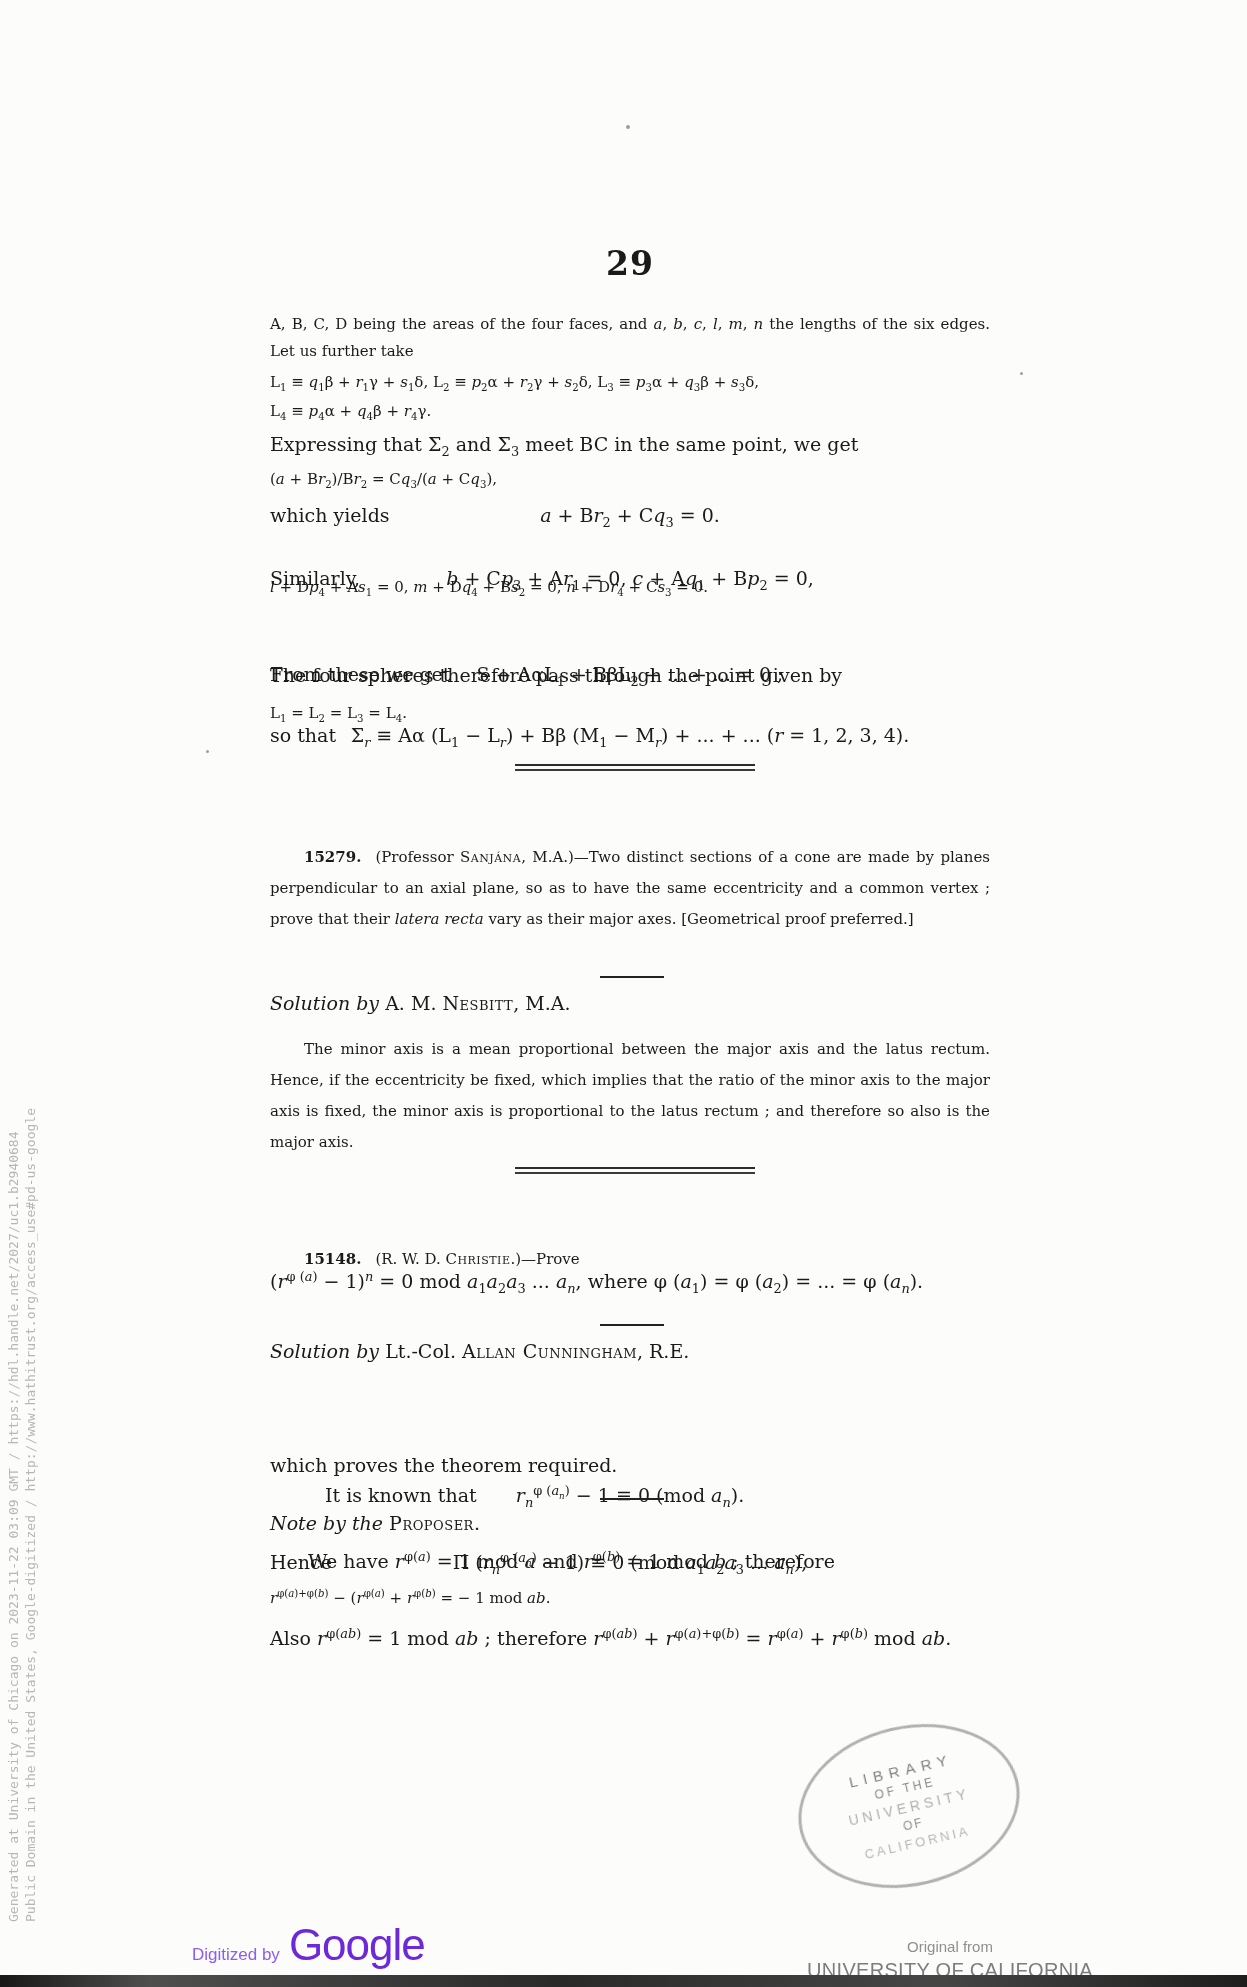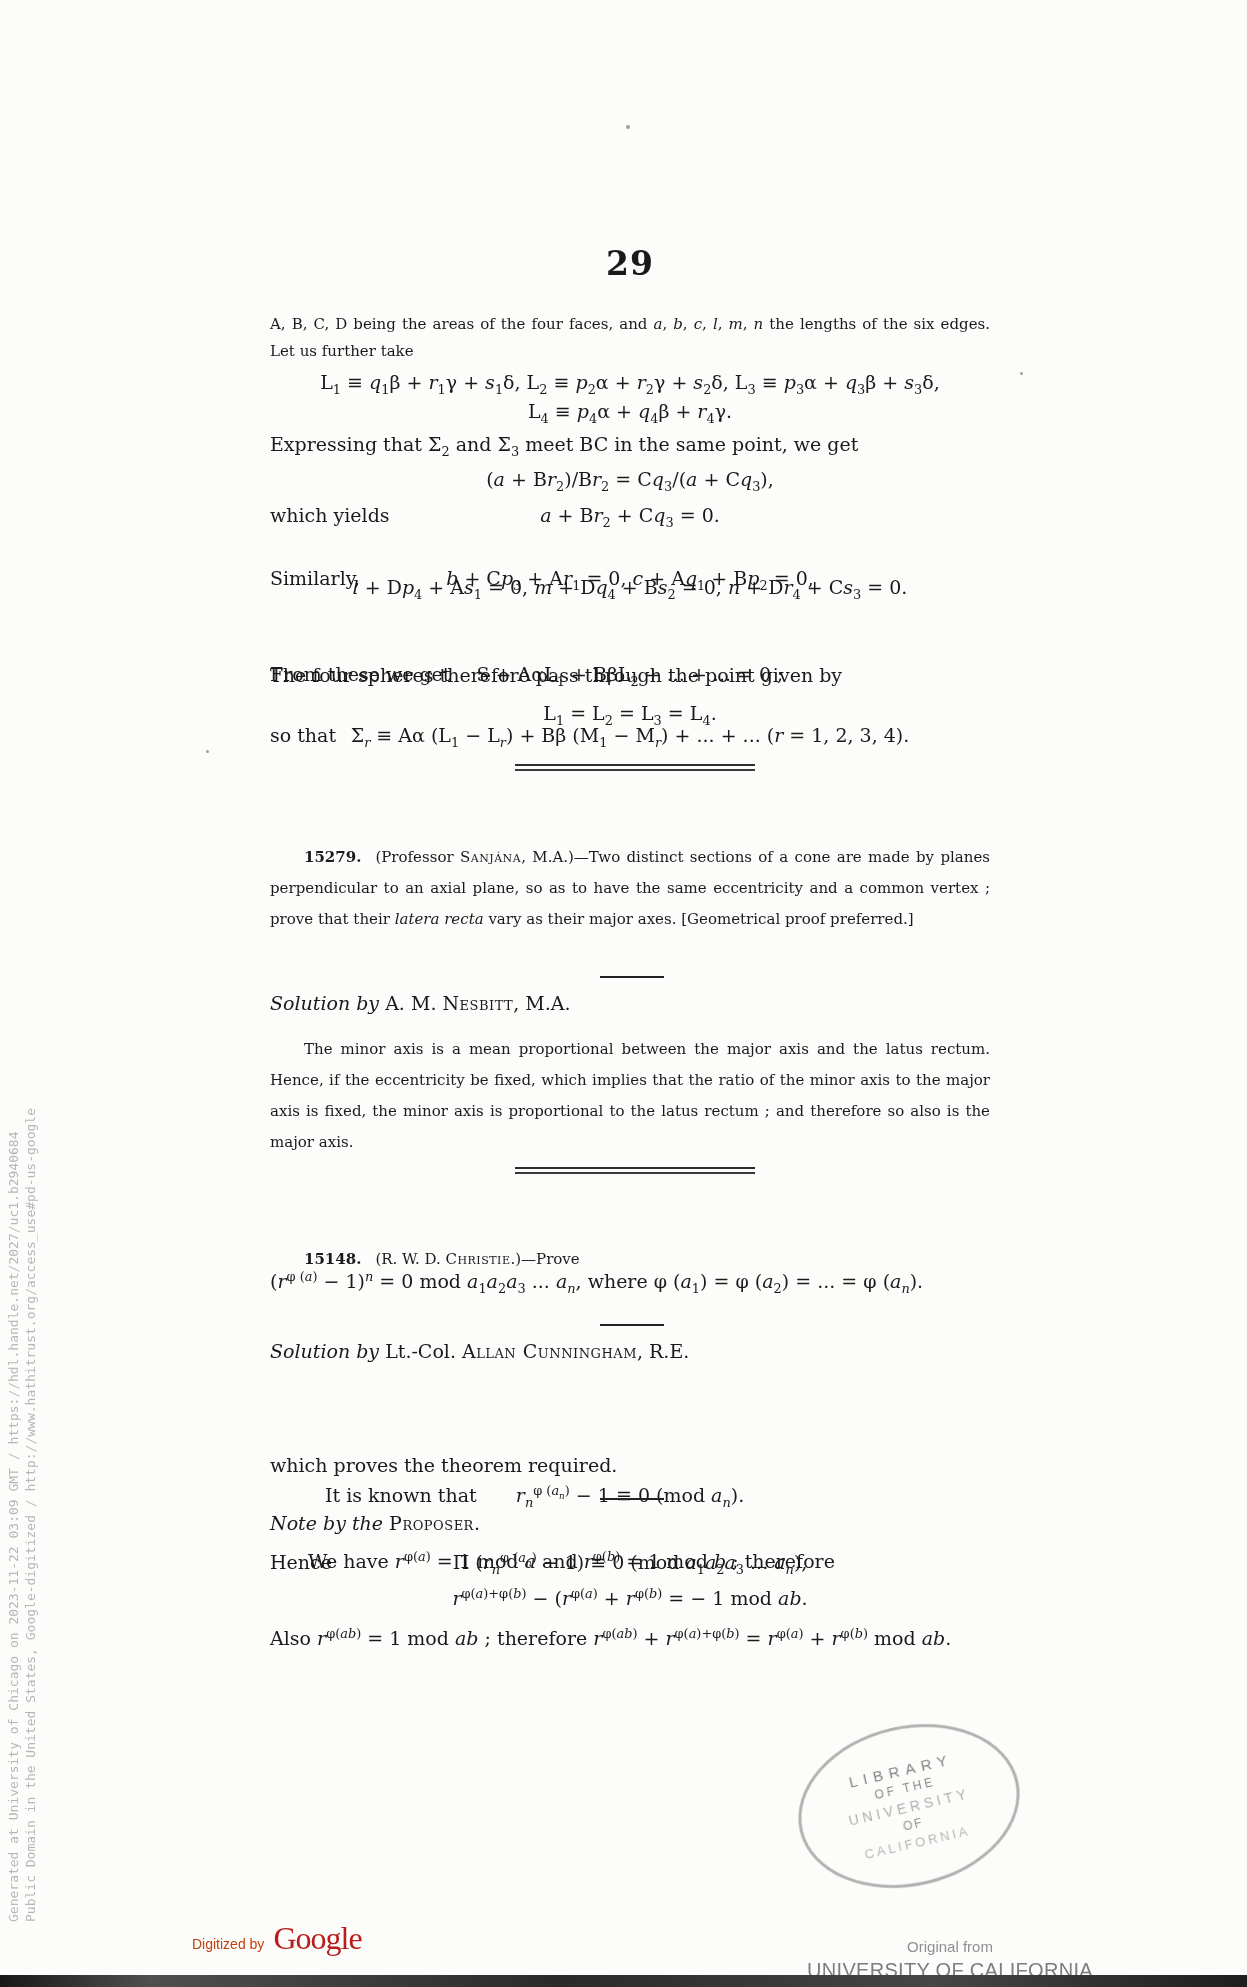--- a/index.html
+++ b/index.html
@@ -4,21 +4,21 @@
 <style>
   html,body{margin:0;padding:0;}
   body{background:#e9e9e9;}
   .scan{position:relative;width:1247px;height:1987px;background:#fcfcfb;overflow:hidden;
         font-family:"DejaVu Serif",serif;color:#1a1a1a;}
   
   .col{position:absolute;left:270px;width:720px;}
   .line{font-size:19px;line-height:27px;}
   .para{font-size:15px;line-height:27px;text-align:justify;}
   .lh31{line-height:31px;}
-  .eqrow{font-size:19px;line-height:27px;text-align:center;}
+  .eqrow{font-size:15px;line-height:27px;text-align:left;}
   .labelrow{position:relative;font-size:19px;line-height:27px;text-align:center;}
   .labelrow .lbl{position:absolute;left:0;top:0;text-align:left;}
   .labelrow .lbl.ind{left:38px;margin-left:17px;}
   .ind35{text-indent:34px;}
   .pad38{padding-left:38px;}
   .heading{font-size:19px;line-height:27px;text-align:left;}
   .pnum{margin-right:14px;font-weight:bold;}
   .sc{font-variant:small-caps;letter-spacing:.5px;}
   sup,sub{font-size:68%;line-height:0;}
   i{font-style:italic;}
@@ -40,22 +40,22 @@
          border-radius:50%;display:flex;flex-direction:column;align-items:center;
          justify-content:center;font-family:"Liberation Sans",sans-serif;color:#3d3d3d;
          filter:blur(.3px);}
   .st1{font-size:15px;letter-spacing:6px;opacity:.8;}
   .st2{font-size:12px;letter-spacing:3px;opacity:.75;margin-top:3px;}
   .st3{font-size:14px;letter-spacing:4px;opacity:.5;margin-top:4px;}
   .st4{font-size:12px;letter-spacing:2px;opacity:.7;margin-top:3px;}
   .st5{font-size:13px;letter-spacing:3px;opacity:.45;margin-top:4px;}
   
   .footer-left{position:absolute;left:192px;top:1920px;display:flex;align-items:baseline;gap:9px;}
-  .fl-label{font-family:"Liberation Sans",sans-serif;font-size:14px;color:#c2410c;}
-  .glogo{font-family:Liberation Serif, serif;font-size:32px;color:#b91c1c;letter-spacing:-1px;}
+  .fl-label{font-family:"Liberation Sans",sans-serif;font-size:17px;color:#8b5cf6;}
+  .glogo{font-family:Liberation Sans, sans-serif;font-size:44px;color:#6d28d9;letter-spacing:-1px;}
   .footer-right{position:absolute;left:770px;top:1938px;width:360px;text-align:center;
                 font-family:"Liberation Sans",sans-serif;color:#8f8f8f;}
   .fr-top{font-size:15px;}
   .fr-inst{font-size:20px;color:#7d7d7d;margin-top:4px;letter-spacing:.3px;}
   
   .band{position:absolute;left:0;right:0;bottom:0;height:12px;
         background:linear-gradient(90deg,#181818,#4f4f4f 12%,#2a2a2a 45%,#464646 75%,#1e1e1e);}
   .speck{position:absolute;background:#767676;border-radius:50%;opacity:.7;}
 </style>
 </head>

